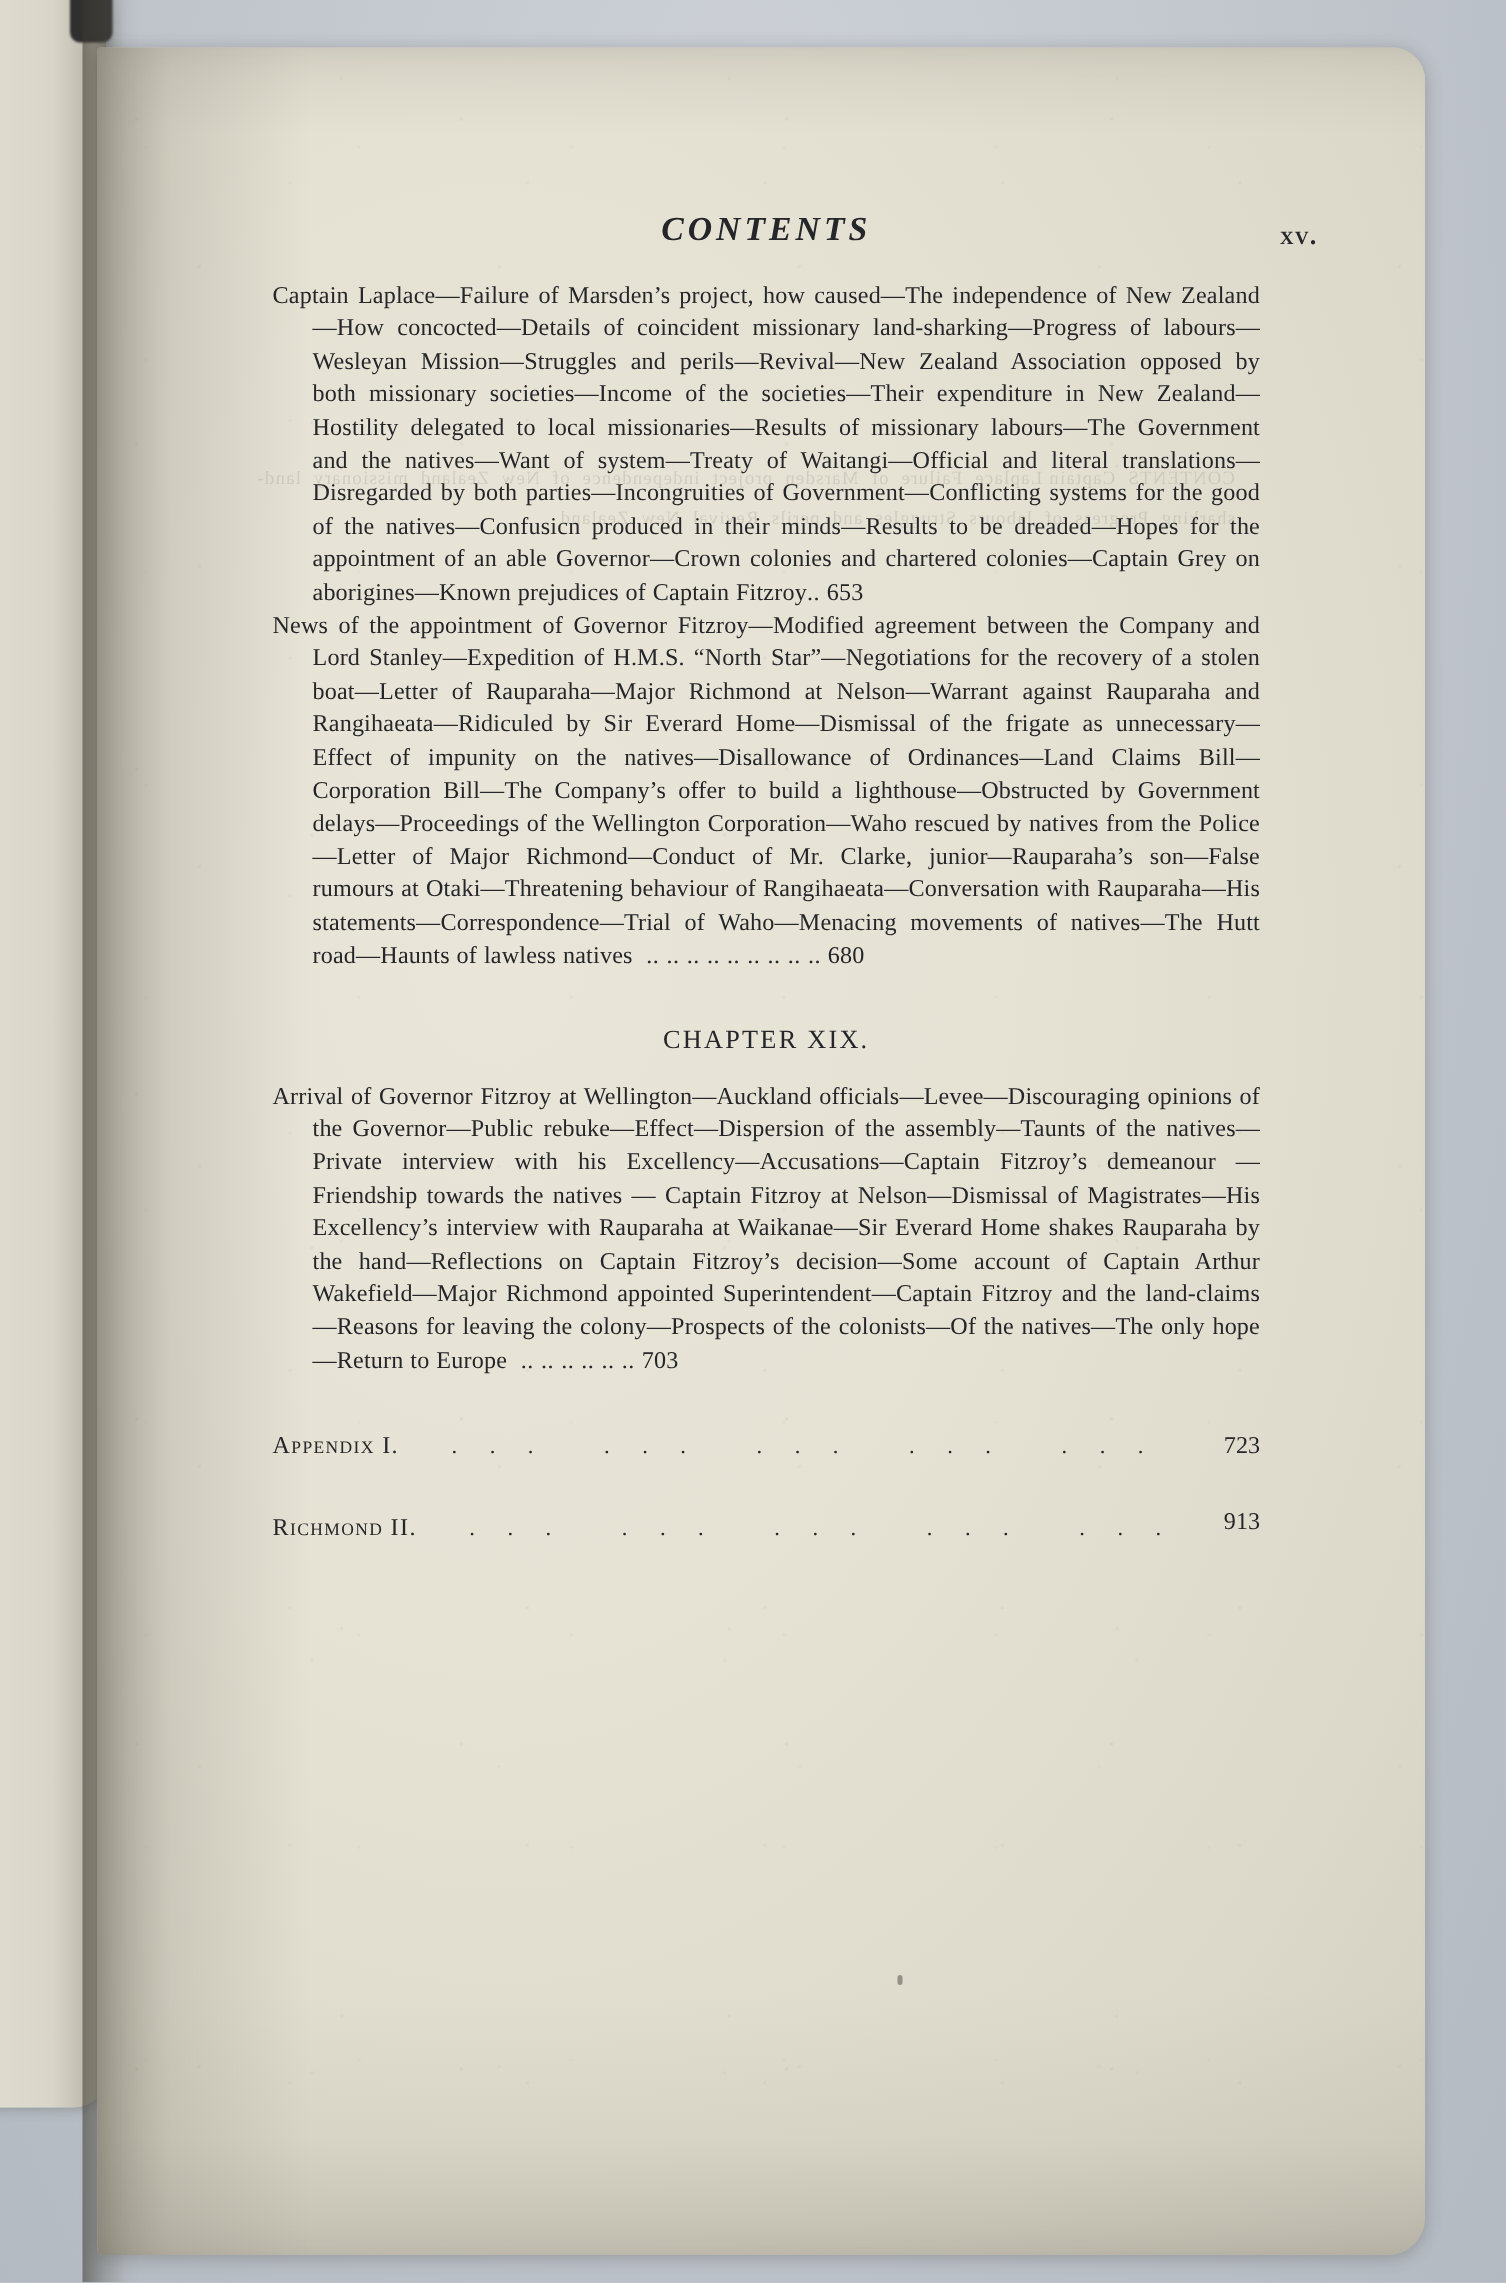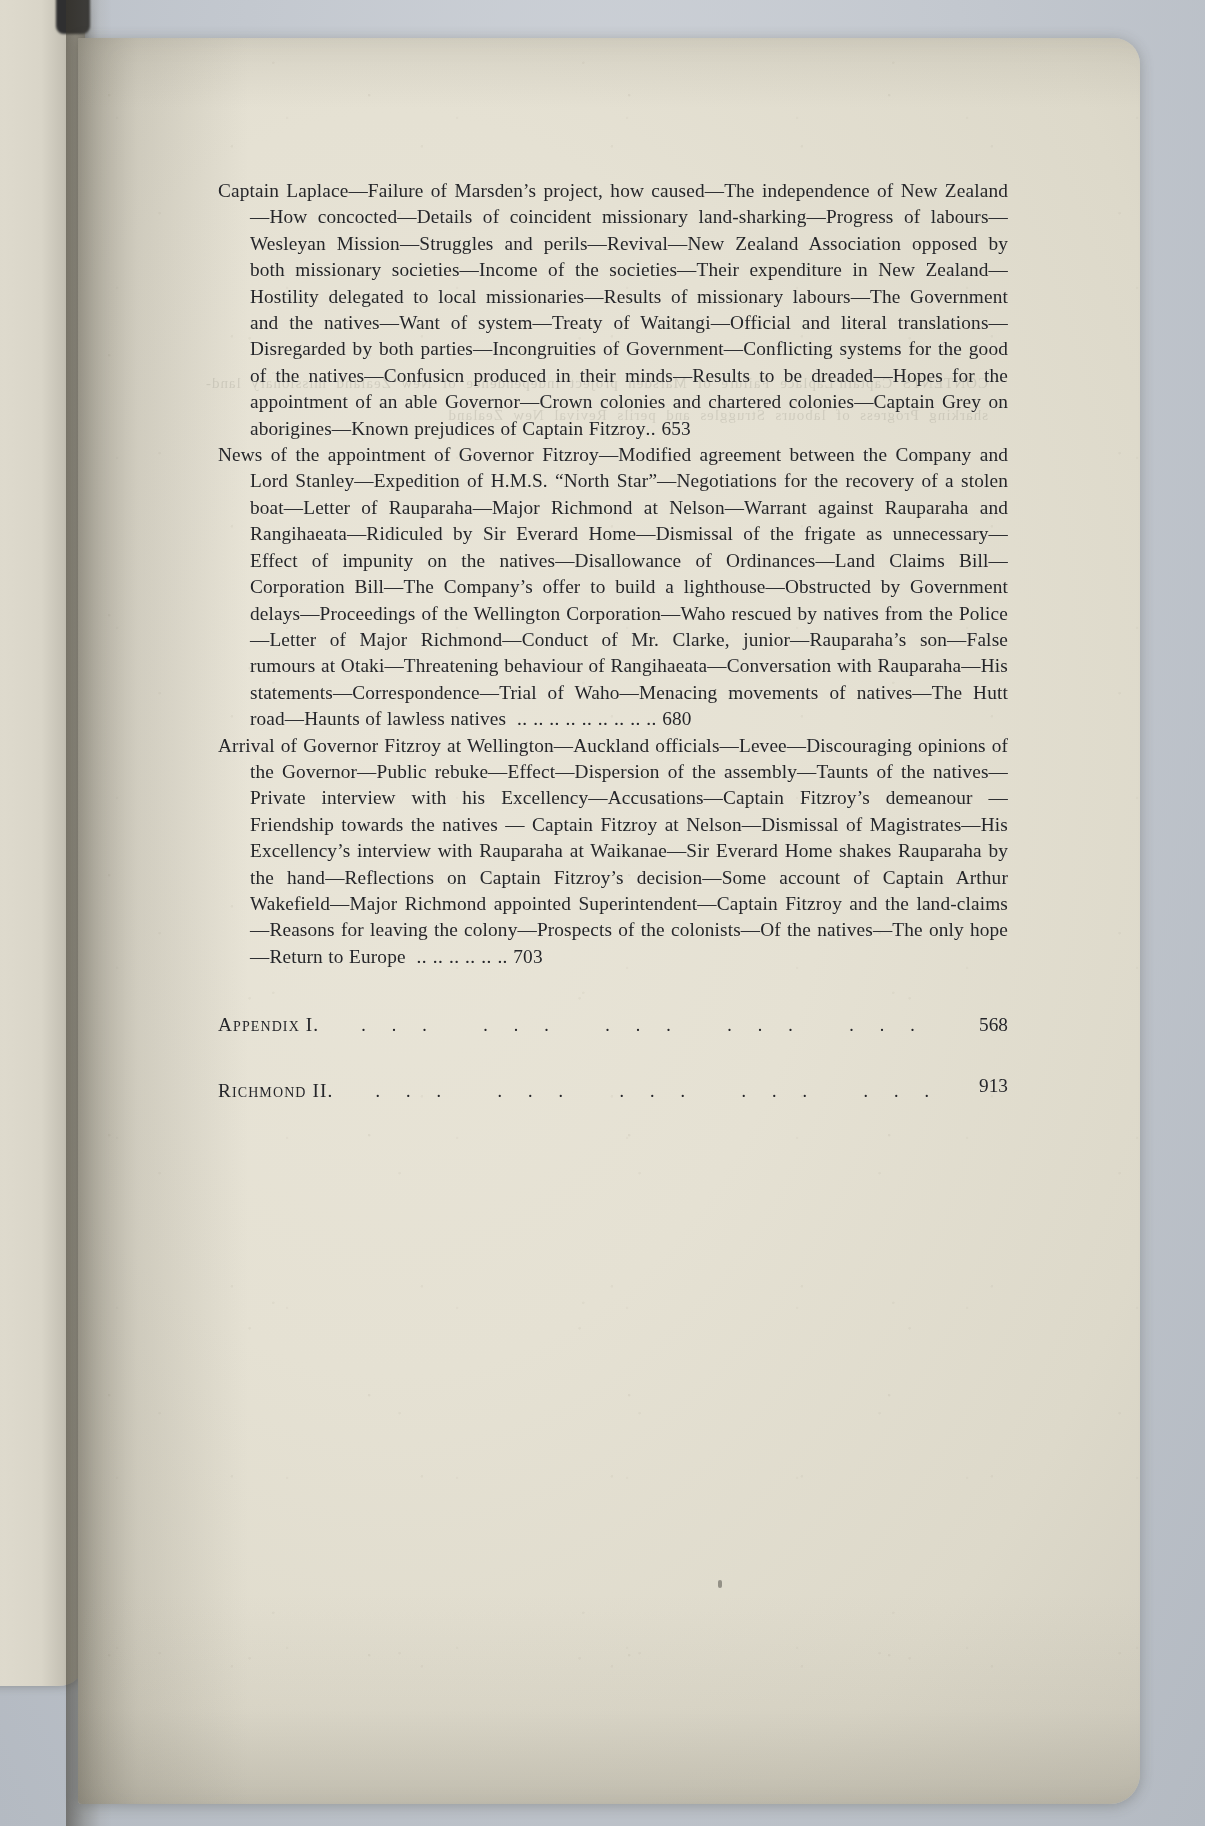--- a/index.html
+++ b/index.html
@@ -262,31 +262,36 @@
     <div class="page-top-shade"></div>
     <div class="page-foot-shade"></div>
     <div class="grain"></div>
 
     <div class="bleed">CONTENTS  Captain Laplace  Failure  of  Marsden  project  independence  of  New  Zealand  missionary  land-sharking  Progress  of  labours  Struggles  and  perils  Revival  New  Zealand</div>
 
     <div class="speck" style="left:640px; top:1542px;"></div>
 
     <div class="typeblock">
 
+      <div class="running-head">
+        <div class="title">CONTENTS</div>
+        <div class="folio">xv.</div>
+      </div>
 
       <p class="entry first"><span>Captain Laplace—Failure of Marsden’s project, how caused—The independence of New Zealand—How concocted—Details of coincident missionary land-sharking—Progress of labours—Wesleyan Mission—Struggles and perils—Revival—New Zealand Association opposed by both missionary societies—Income of the societies—Their expenditure in New Zealand—Hostility delegated to local missionaries—Results of missionary labours—The Government and the natives—Want of system—Treaty of Waitangi—Official and literal translations—Disregarded by both parties—Incongruities of Government—Conflicting systems for the good of the natives—Confusicn produced in their minds—Results to be dreaded—Hopes for the appointment of an able Governor—Crown colonies and chartered colonies—Captain Grey on aborigines—Known prejudices of Captain Fitzroy</span><span class="leaders">..</span>&nbsp;<span class="pageno">653</span></p>
 
       <p class="entry"><span>News of the appointment of Governor Fitzroy—Modified agreement between the Company and Lord Stanley—Expedition of H.M.S. “North Star”—Negotiations for the recovery of a stolen boat—Letter of Rauparaha—Major Richmond at Nelson—Warrant against Rauparaha and Rangihaeata—Ridiculed by Sir Everard Home—Dismissal of the frigate as unnecessary—Effect of impunity on the natives—Disallowance of Ordinances—Land Claims Bill—Corporation Bill—The Company’s offer to build a lighthouse—Obstructed by Government delays—Proceedings of the Wellington Corporation—Waho rescued by natives from the Police—Letter of Major Richmond—Conduct of Mr. Clarke, junior—Rauparaha’s son—False rumours at Otaki—Threatening behaviour of Rangihaeata—Conversation with Rauparaha—His statements—Correspondence—Trial of Waho—Menacing movements of natives—The Hutt road—Haunts of lawless natives</span>&nbsp;&nbsp;<span class="leaders">.. .. .. .. .. .. .. .. ..</span>&nbsp;<span class="pageno">680</span></p>
 
+      <div class="chapter-head">CHAPTER XIX.</div>
       <p class="entry"><span>Arrival of Governor Fitzroy at Wellington—Auckland officials—Levee—Discouraging opinions of the Governor—Public rebuke—Effect—Dispersion of the assembly—Taunts of the natives—Private interview with his Excellency—Accusations—Captain Fitzroy’s demeanour — Friendship towards the natives — Captain Fitzroy at Nelson—Dismissal of Magistrates—His Excellency’s interview with Rauparaha at Waikanae—Sir Everard Home shakes Rauparaha by the hand—Reflections on Captain Fitzroy’s decision—Some account of Captain Arthur Wakefield—Major Richmond appointed Superintendent—Captain Fitzroy and the land-claims—Reasons for leaving the colony—Prospects of the colonists—Of the natives—The only hope—Return to Europe</span>&nbsp;&nbsp;<span class="leaders">.. .. .. .. .. ..</span>&nbsp;<span class="pageno">703</span></p>
 
       <div class="appendix">
         <span class="label">Appendix I.</span>
         <span class="dots">... ... ... ... ... ... ... ... ...</span>
-        <span class="pageno">568</span>
+        <span class="pageno">723</span>
       </div>
 
       <div class="appendix second">
         <span class="label">Richmond II.</span>
         <span class="dots">... ... ... ... ... ... ... ... ...</span>
         <span class="pageno">913</span>
       </div>
 
     </div>
   </div>

